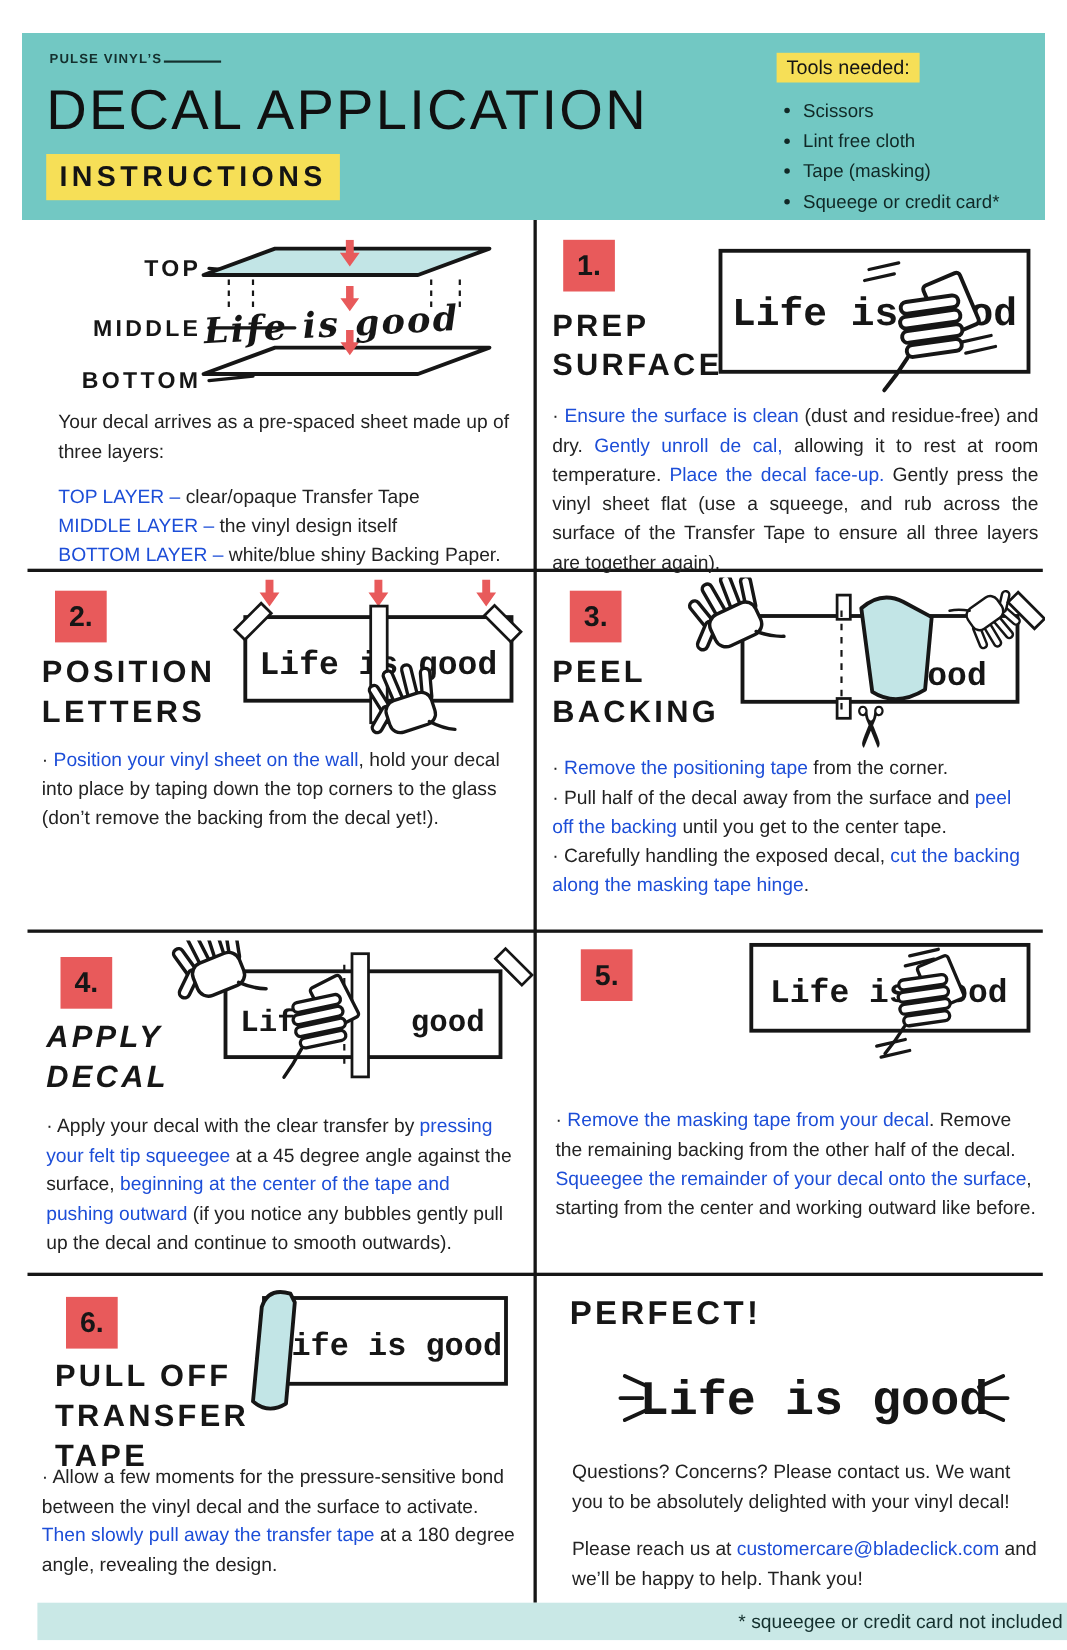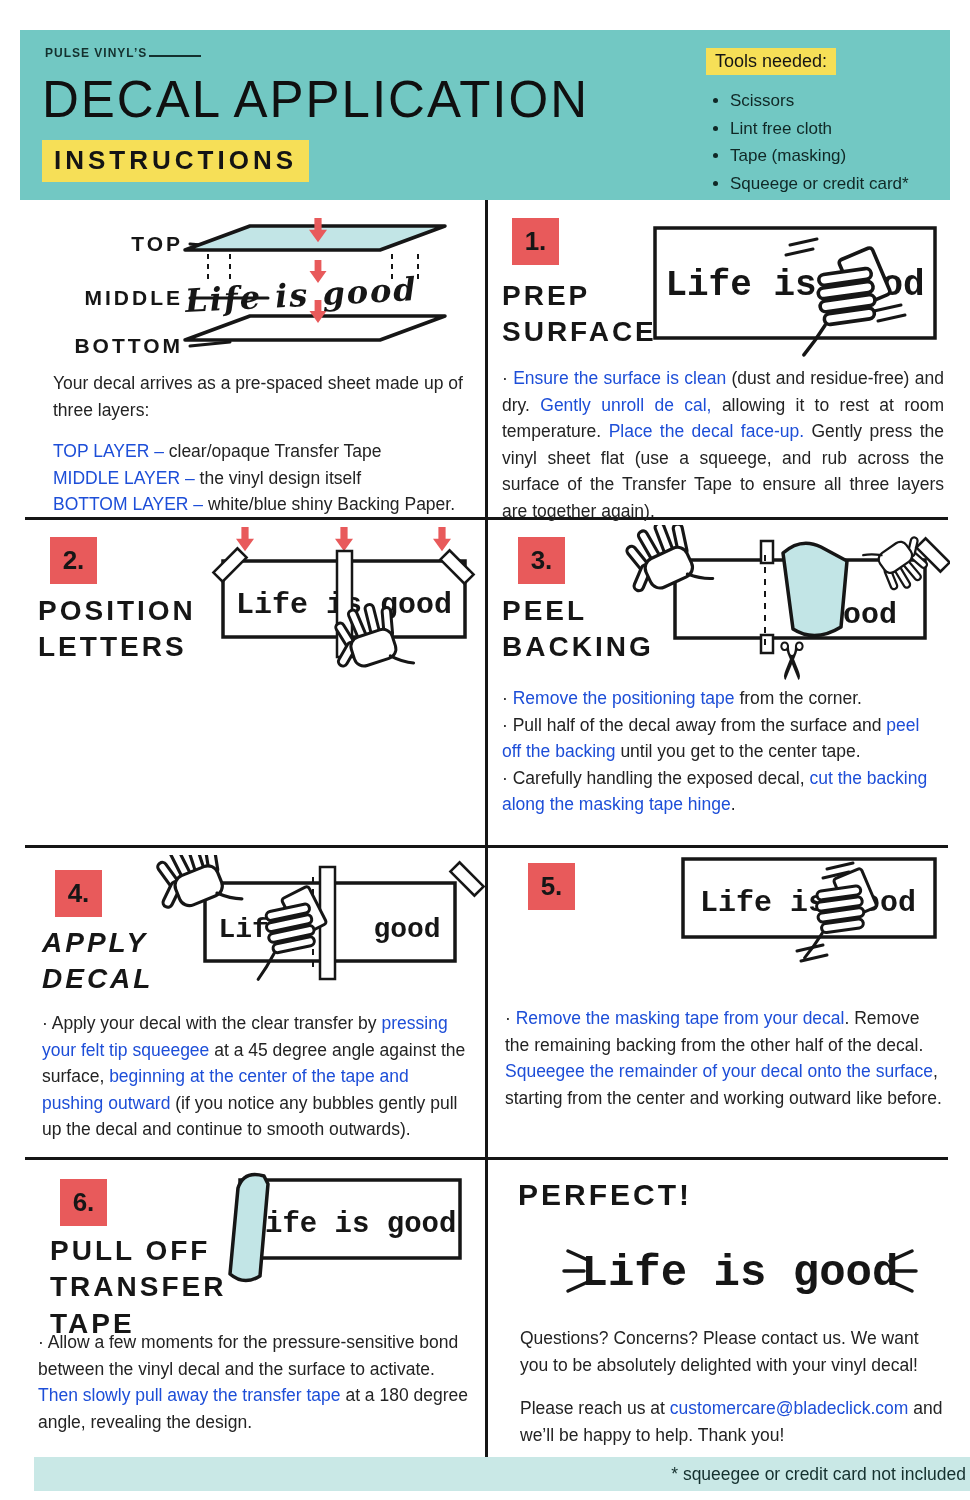--- a/index.html
+++ b/index.html
@@ -169,20 +169,21 @@
       <use href="#rarrow" transform="translate(134,2) scale(0.9)"></use>
       <use href="#rarrow" transform="translate(232,2) scale(0.9)"></use>
       <rect x="13" y="36" width="242" height="76" fill="#fff" stroke="#161616" stroke-width="3.5"></rect>
       <text class="decal" x="134" y="88" font-size="30" text-anchor="middle">Life is good</text>
       <use href="#tape" transform="translate(20,40) rotate(-45)"></use>
       <use href="#tape" transform="translate(247,42) rotate(45)"></use>
       <rect x="127" y="26" width="15" height="106" fill="#fff" stroke="#161616" stroke-width="2.5"></rect>
       <use href="#palm" transform="translate(162,120) rotate(-18)"></use>
     </svg>
     <div class="body-text" style="left:13px;top:160px;width:428px;">
+      <p><span>· </span><b>Position your vinyl sheet on the wall</b><span>, hold your decal into place by taping down the top corners to the glass (don’t remove the backing from the decal yet!).</span></p>
     </div>
   </section>
 
   <section class="cell" style="left:500px;top:517px;width:450px;height:328px;">
     <div class="badge" style="left:18px;top:20px;">3.</div>
     <h2 class="step-title" style="left:2px;top:76px;">PEEL
 BACKING</h2>
     <svg class="abs" style="left:115px;top:8px;" width="335" height="158" viewBox="0 0 335 158">
       <rect x="60" y="35" width="250" height="78" fill="#fff" stroke="#161616" stroke-width="3.5"></rect>
       <text class="decal" x="255" y="98" font-size="30" text-anchor="middle">ood</text>

